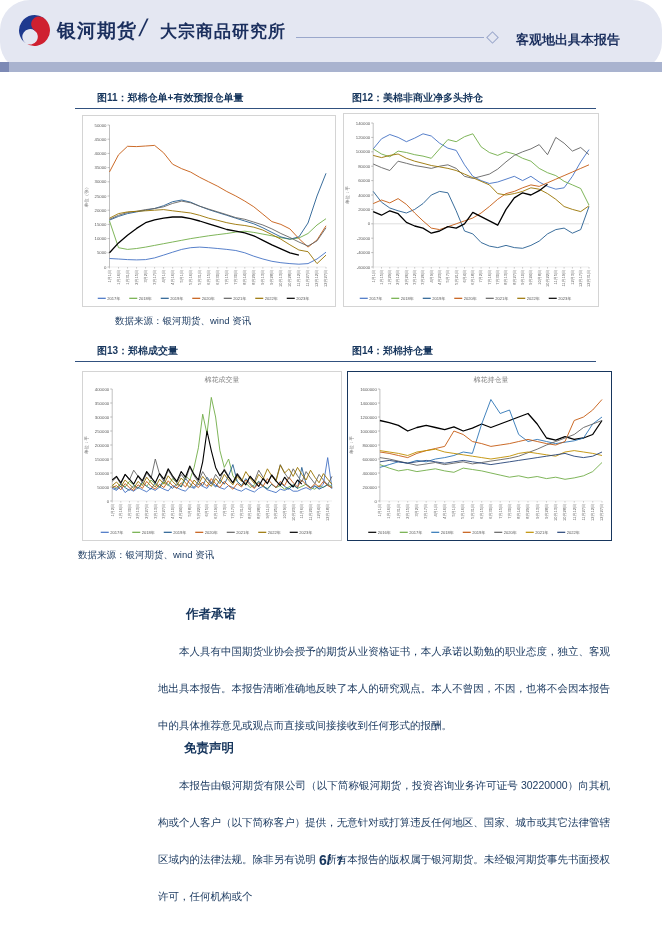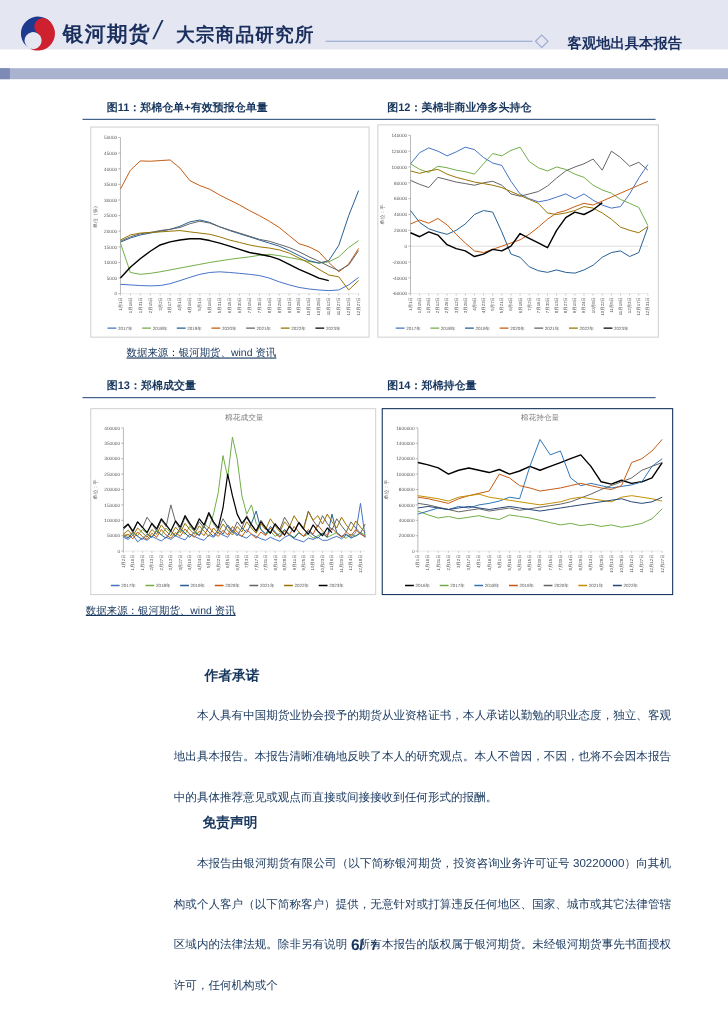--- a/index.html
+++ b/index.html
@@ -1,19 +1,19 @@
 <!DOCTYPE html>
 <html><head>
 <meta charset="utf-8">
 <style>
   html,body{margin:0;padding:0;background:#ffffff;}
   .page{position:relative;width:662px;height:936px;background:#ffffff;overflow:hidden;
         font-family:"Liberation Sans","DejaVu Sans",sans-serif;}
   
-  .header{position:absolute;left:0;top:0;width:662px;height:45px;background:#e4e7f2;}
+  .header{position:absolute;left:0;top:0;width:662px;height:72px;background:#e4e7f2;border-radius:30px;}
   .logo{position:absolute;left:18px;top:14px;width:33px;height:33px;}
   .brand{position:absolute;left:57px;top:18px;font-size:19px;font-weight:bold;color:#1b2f5e;letter-spacing:1px;}
   .slash{position:absolute;left:140px;top:14px;font-size:24px;font-weight:300;color:#1b2f5e;transform:skewX(-12deg);}
   .org{position:absolute;left:160px;top:20px;font-size:17px;font-weight:bold;color:#1b2f5e;letter-spacing:1px;}
   .h-line{position:absolute;left:296px;top:37px;width:188px;height:1px;background:#9aa7cb;}
   .h-diamond{position:absolute;left:488px;top:33px;width:7px;height:7px;border:1px solid #9aa7cb;
              transform:rotate(45deg);background:#e4e7f2;}
   .h-right{position:absolute;left:516px;top:31px;font-size:13px;font-weight:bold;color:#1b2f5e;}
   .band{position:absolute;left:0;top:62px;width:662px;height:10px;background:#a9b3cf;}
   .band-cap{position:absolute;left:0;top:62px;width:9px;height:10px;background:#7d8ab5;}
@@ -24,21 +24,21 @@
   .rule{position:absolute;left:75px;width:521px;height:1px;background:#31517f;}
   #rule1{top:108px;} #rule2{top:361px;}
   
   .chart-box{position:absolute;background:#ffffff;}
   #cb11{left:82px; top:115px;width:252px;height:190px;border:1px solid #d4d4d4;}
   #cb12{left:343px;top:113px;width:254px;height:192px;border:1px solid #d4d4d4;}
   #cb13{left:82px; top:371px;width:258px;height:168px;border:1px solid #d4d4d4;}
   #cb14{left:347px;top:371px;width:263px;height:168px;border:1px solid #17365d;}
   .chart-box svg{display:block;}
   
-  .source{position:absolute;font-size:9.5px;color:#17365d;text-decoration:underline;}
+  .source{position:absolute;font-size:9.5px;color:#17365d;}
   #src1{left:115px;top:315px;} #src2{left:78px;top:549px;}
   
   .sec-heading{position:absolute;font-size:12.5px;font-weight:bold;color:#17365d;margin-left:26px;}
   #h-author{left:160px;top:606px;} #h-disclaimer{left:158px;top:740px;}
   .para{position:absolute;width:452px;font-size:10.5px;line-height:37px;color:#17365d;
         text-align:justify;text-indent:2em;}
   #p-author{left:158px;top:633px;} #p-disclaimer{left:158px;top:767px;}
   
   .footer{position:absolute;left:0;top:851px;width:662px;text-align:center;color:#17365d;}
   .footer .cur{font-size:14px;font-weight:bold;}

